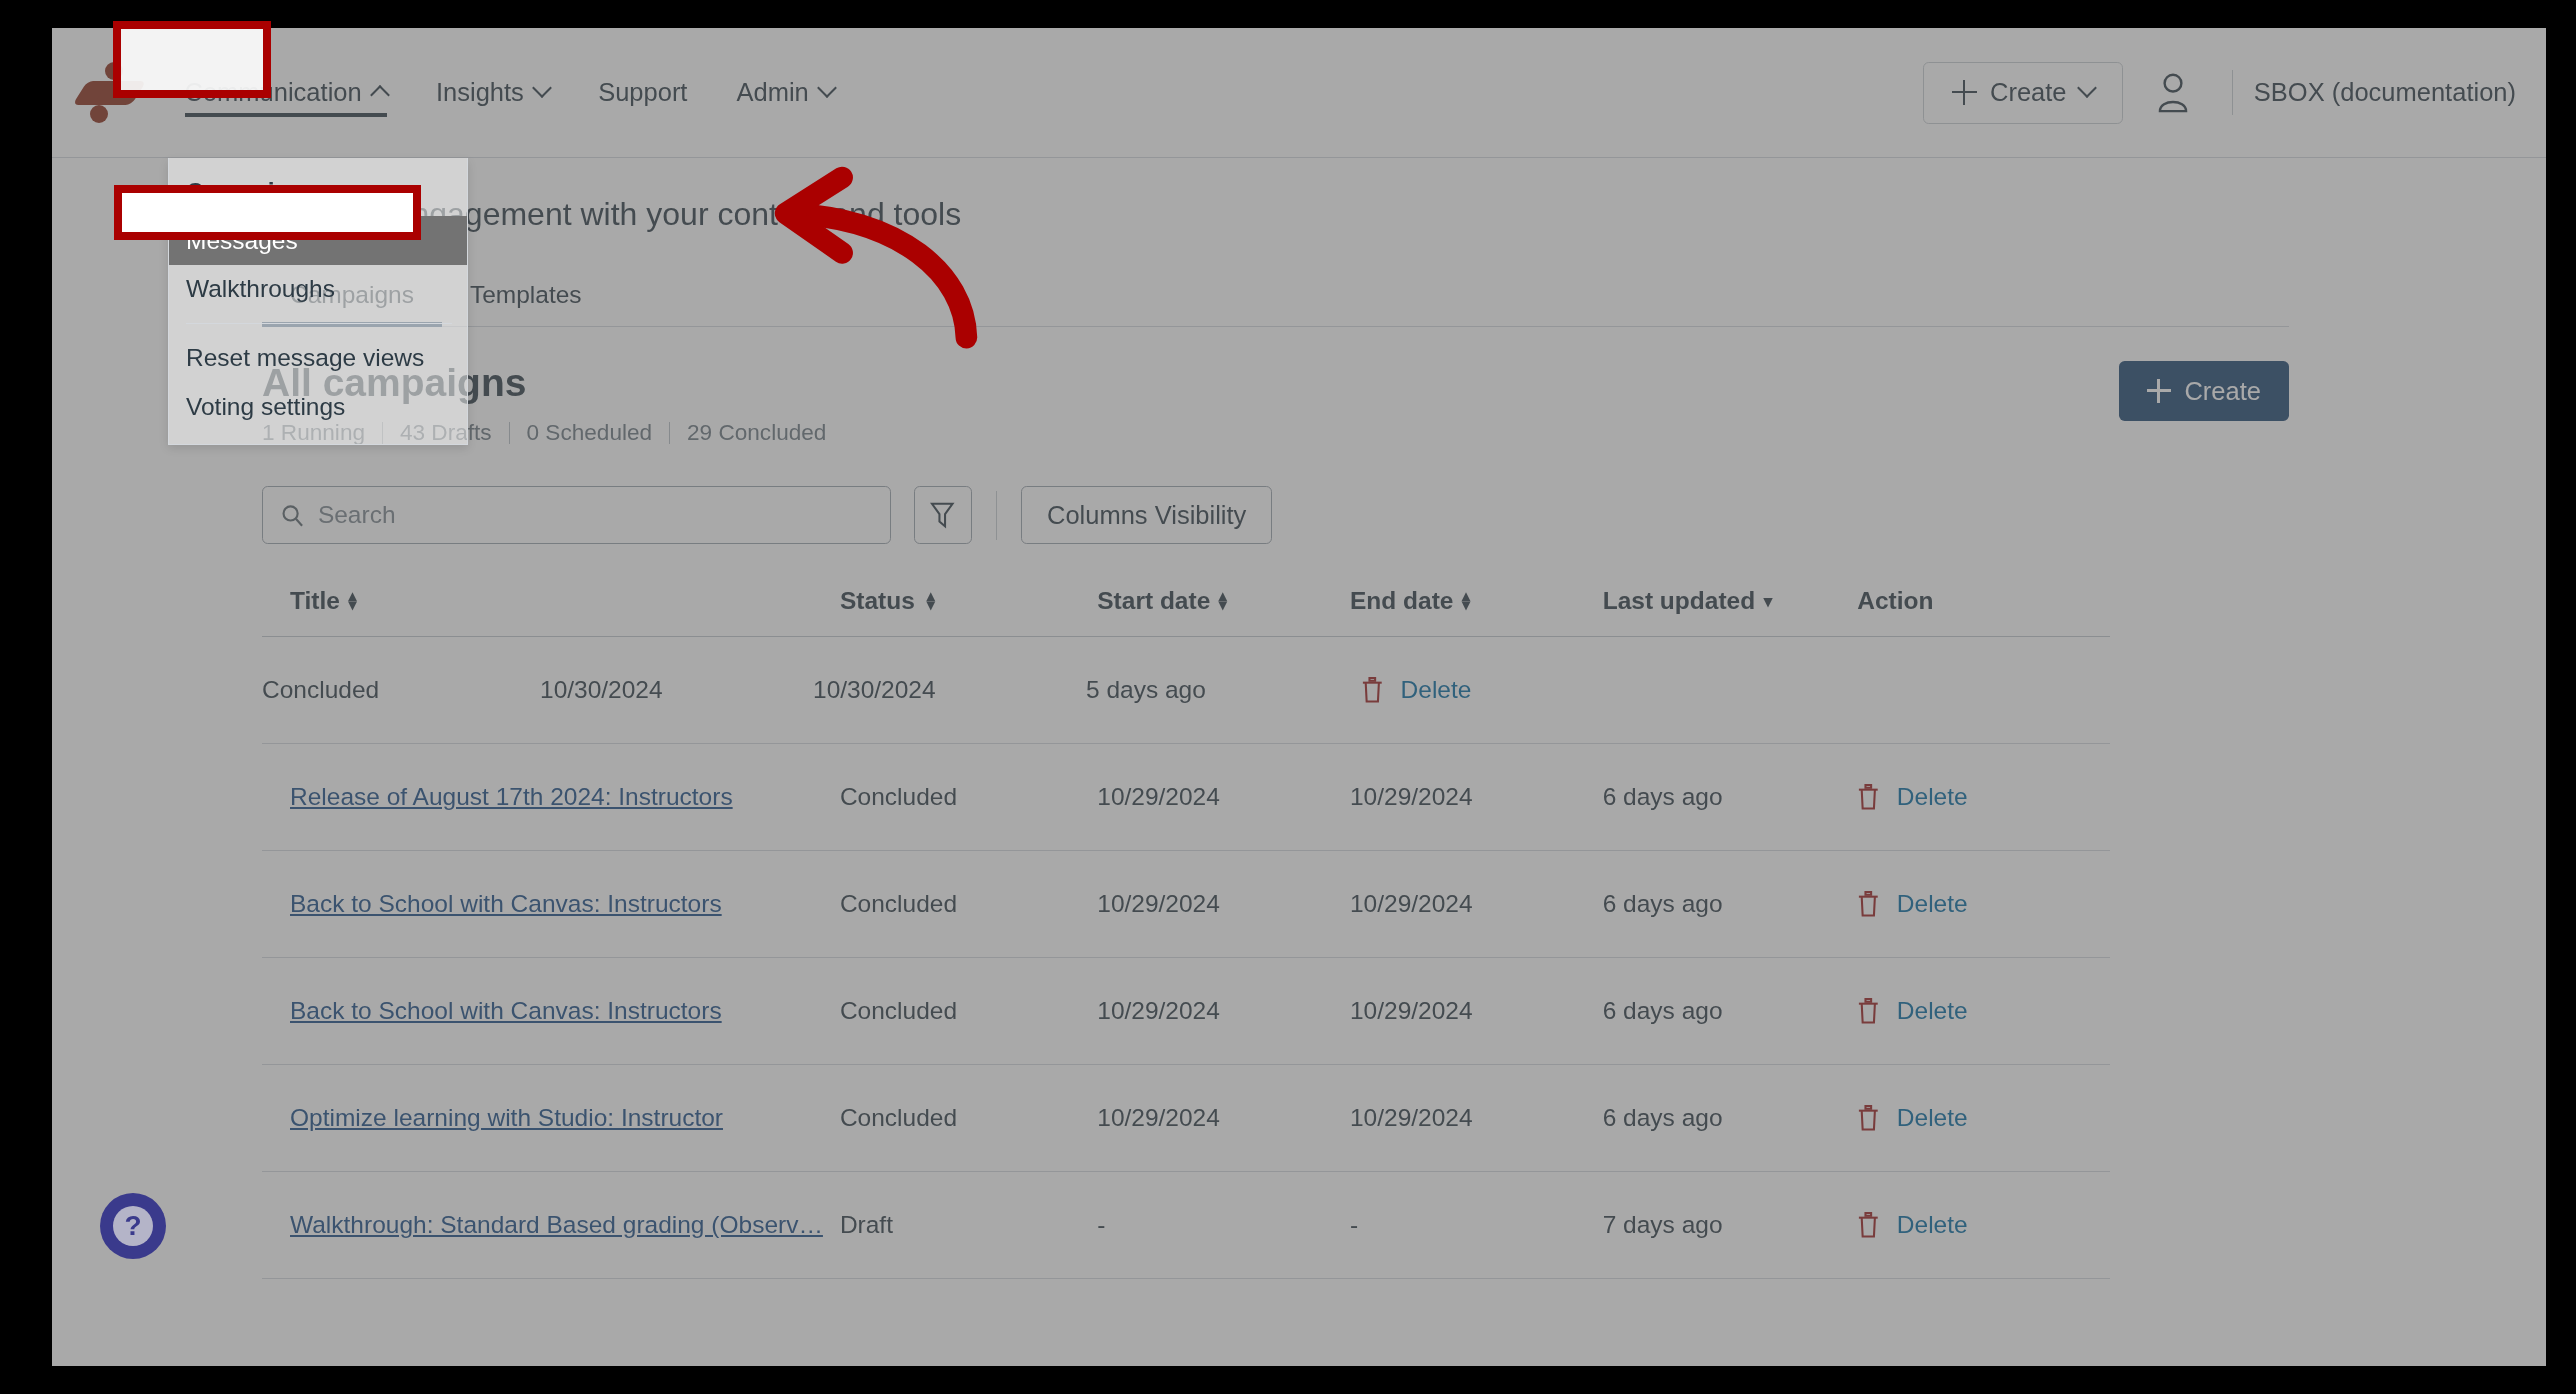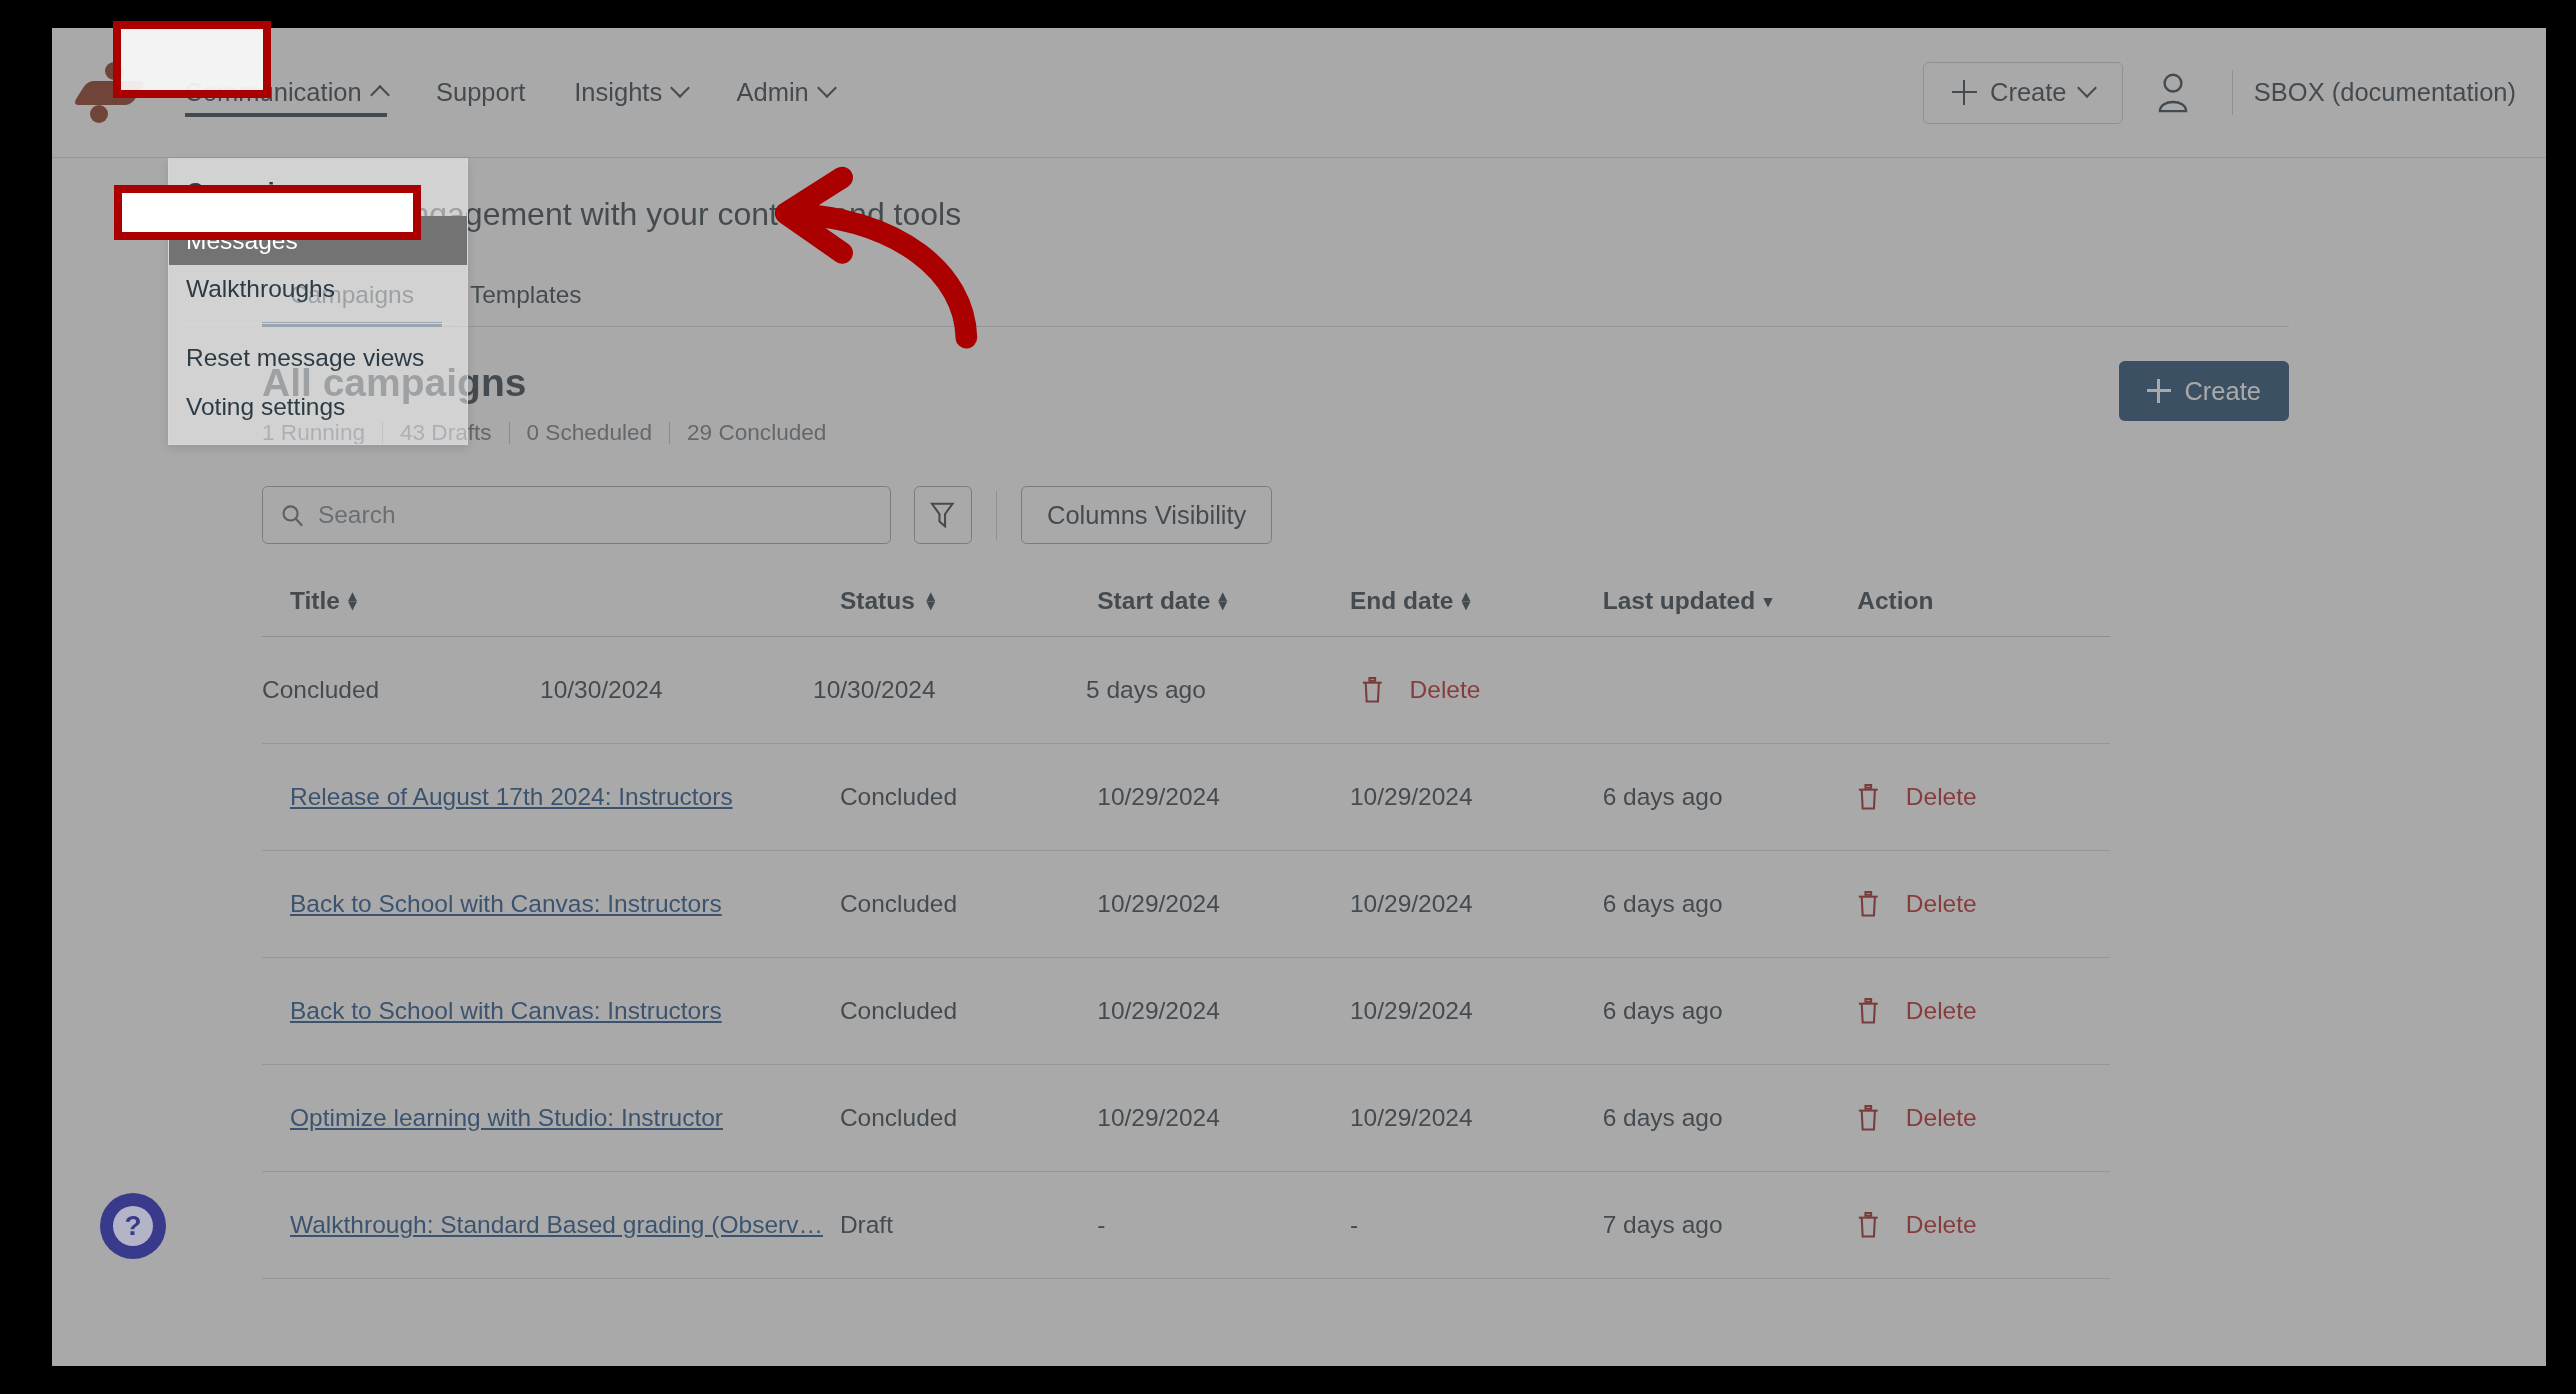--- a/index.html
+++ b/index.html
@@ -276,22 +276,22 @@
     color: #1b4d86; text-decoration: underline;
     font-size: 24.5px; cursor: pointer;
     overflow: hidden; text-overflow: ellipsis; white-space: nowrap;
     display: block; max-width: 100%;
   }
   .sortarrows {
     display: inline-flex; flex-direction: column;
     line-height: 0.55; font-size: 16px; color: #2d3b45;
   }
   .delete-cell {
-    display: flex; align-items: center; gap: 26px;
-    color: #b91c1c; font-size: 24.5px; cursor: pointer;
+    display: flex; align-items: center; gap: 17px;
+    color: #0369a1; font-size: 24.5px; cursor: pointer;
   }
 
   
   #helpfab {
     position: absolute;
     left: 100px; top: 1193px;
     width: 66px; height: 66px; border-radius: 50%;
     background: #3a3a8c;
     display: flex; align-items: center; justify-content: center;
     z-index: 61; cursor: pointer;
@@ -332,26 +332,26 @@
       <div class="bar b2"></div>
       <div class="dot d2"></div>
     </div>
 
     <div class="navitem active">
       <span>Communication</span>
       <span class="chev up"></span>
     </div>
 
     <div class="navitem">
-      <span>Support</span>
-    </div>
-
-    <div class="navitem">
       <span>Insights</span>
       <span class="chev"></span>
+    </div>
+
+    <div class="navitem">
+      <span>Support</span>
     </div>
 
     <div class="navitem">
       <span>Admin</span>
       <span class="chev"></span>
     </div>
 
     <div id="navright">
       <div id="create-btn-top">
         <span class="plus"></span>

